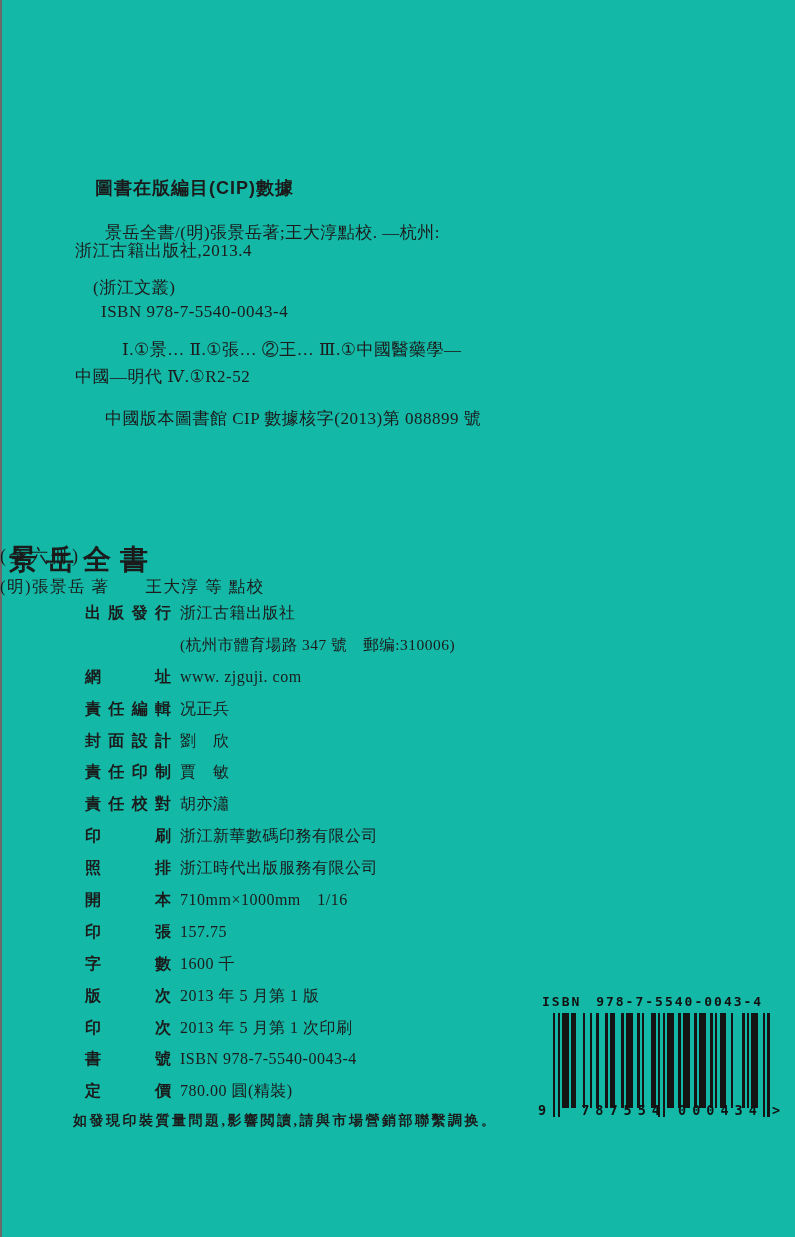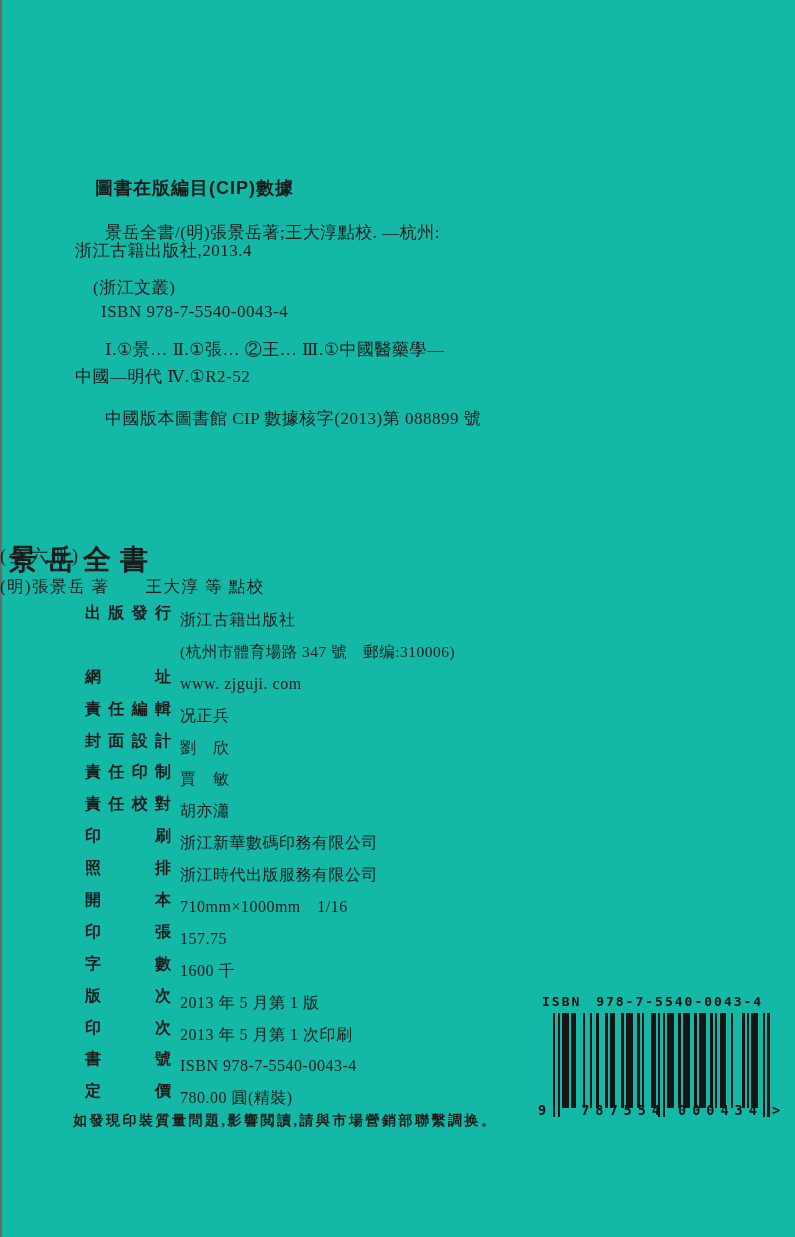--- a/index.html
+++ b/index.html
@@ -16,36 +16,36 @@
     background:#6a6a6a;
   }
   
   .hei{font-family:"Liberation Sans","DejaVu Sans",sans-serif;font-weight:700;}
   .cip-header{position:absolute;left:95px;top:176px;font-size:18px;letter-spacing:1px;}
   .cip-line{position:absolute;font-size:17px;letter-spacing:0.5px;white-space:nowrap;}
   .cip-l0{left:105px;top:221px;}
   .cip-l1{left:75px;top:239px;}
   .cip-l2{left:93px;top:276px;}
   .cip-l3{left:101px;top:302px;}
-  .cls-l0{left:105px;top:338px;}
+  .cls-l0{left:122px;top:338px;}
   .cls-l1{left:75px;top:365px;}
   .cip-record{position:absolute;left:105px;top:407px;font-size:17px;letter-spacing:0.5px;white-space:nowrap;}
   .book-title{position:absolute;left:0;top:497px;width:795px;font-size:28px;letter-spacing:9px;text-indent:9px;margin-top:44px;}
   .book-volumes{position:absolute;left:0;top:544px;width:795px;font-size:18px;letter-spacing:3px;}
   .book-byline{position:absolute;left:0;top:576px;width:641px;font-size:16.5px;letter-spacing:1.5px;}
   
   .colophon{position:absolute;left:85px;top:597px;width:480px;}
   .c-row{display:flex;height:31.9px;line-height:31.9px;white-space:nowrap;}
   .c-label{
     width:86px;flex:0 0 86px;
     font-family:"Liberation Sans","DejaVu Sans",sans-serif;font-weight:700;
     font-size:16px;
     text-align:justify;text-align-last:justify;
   }
-  .c-value{margin-left:9px;font-size:16px;letter-spacing:0.5px;margin-top:7px;}
+  .c-value{margin-left:9px;font-size:16px;letter-spacing:0.5px;}
   .c-row.addr .c-value{font-size:15.5px;}
   
   .footer-note{
     position:absolute;left:73px;top:1112px;
     font-size:14px;letter-spacing:2.5px;white-space:nowrap;font-weight:700;
   }
   
   .barcode{position:absolute;left:530px;top:994px;width:250px;height:140px;}
   .barcode-isbn{
     position:absolute;left:12px;top:0;

